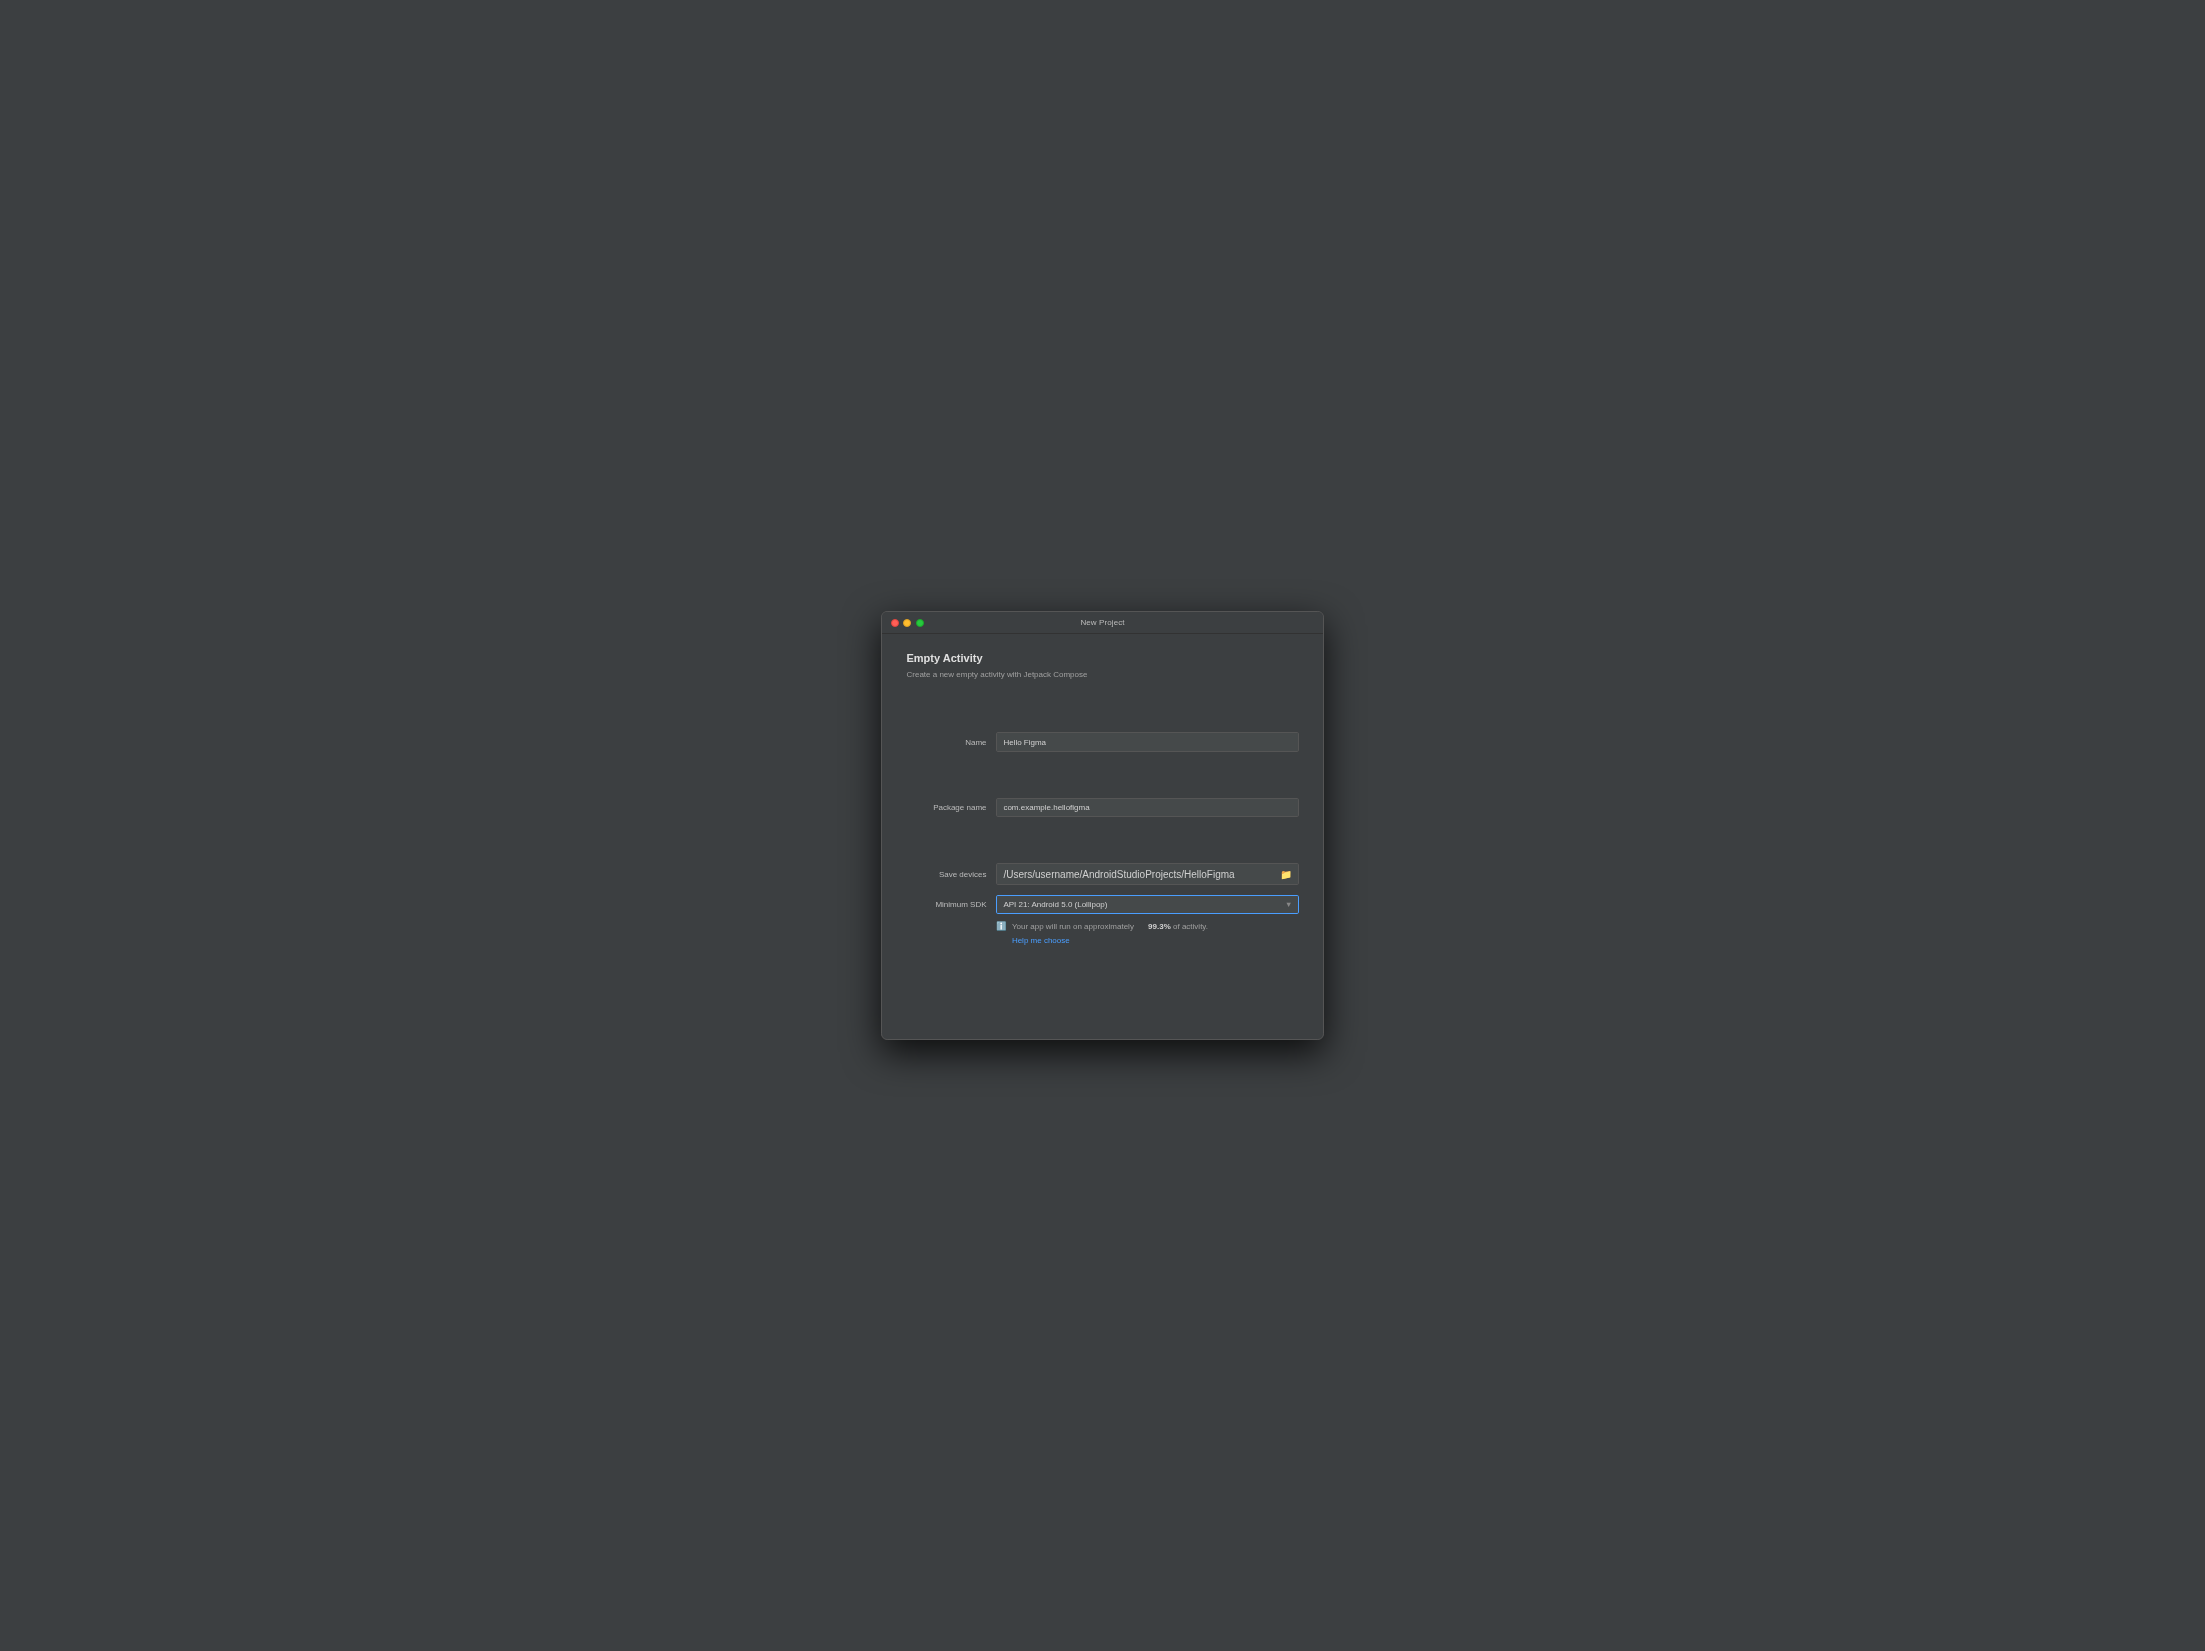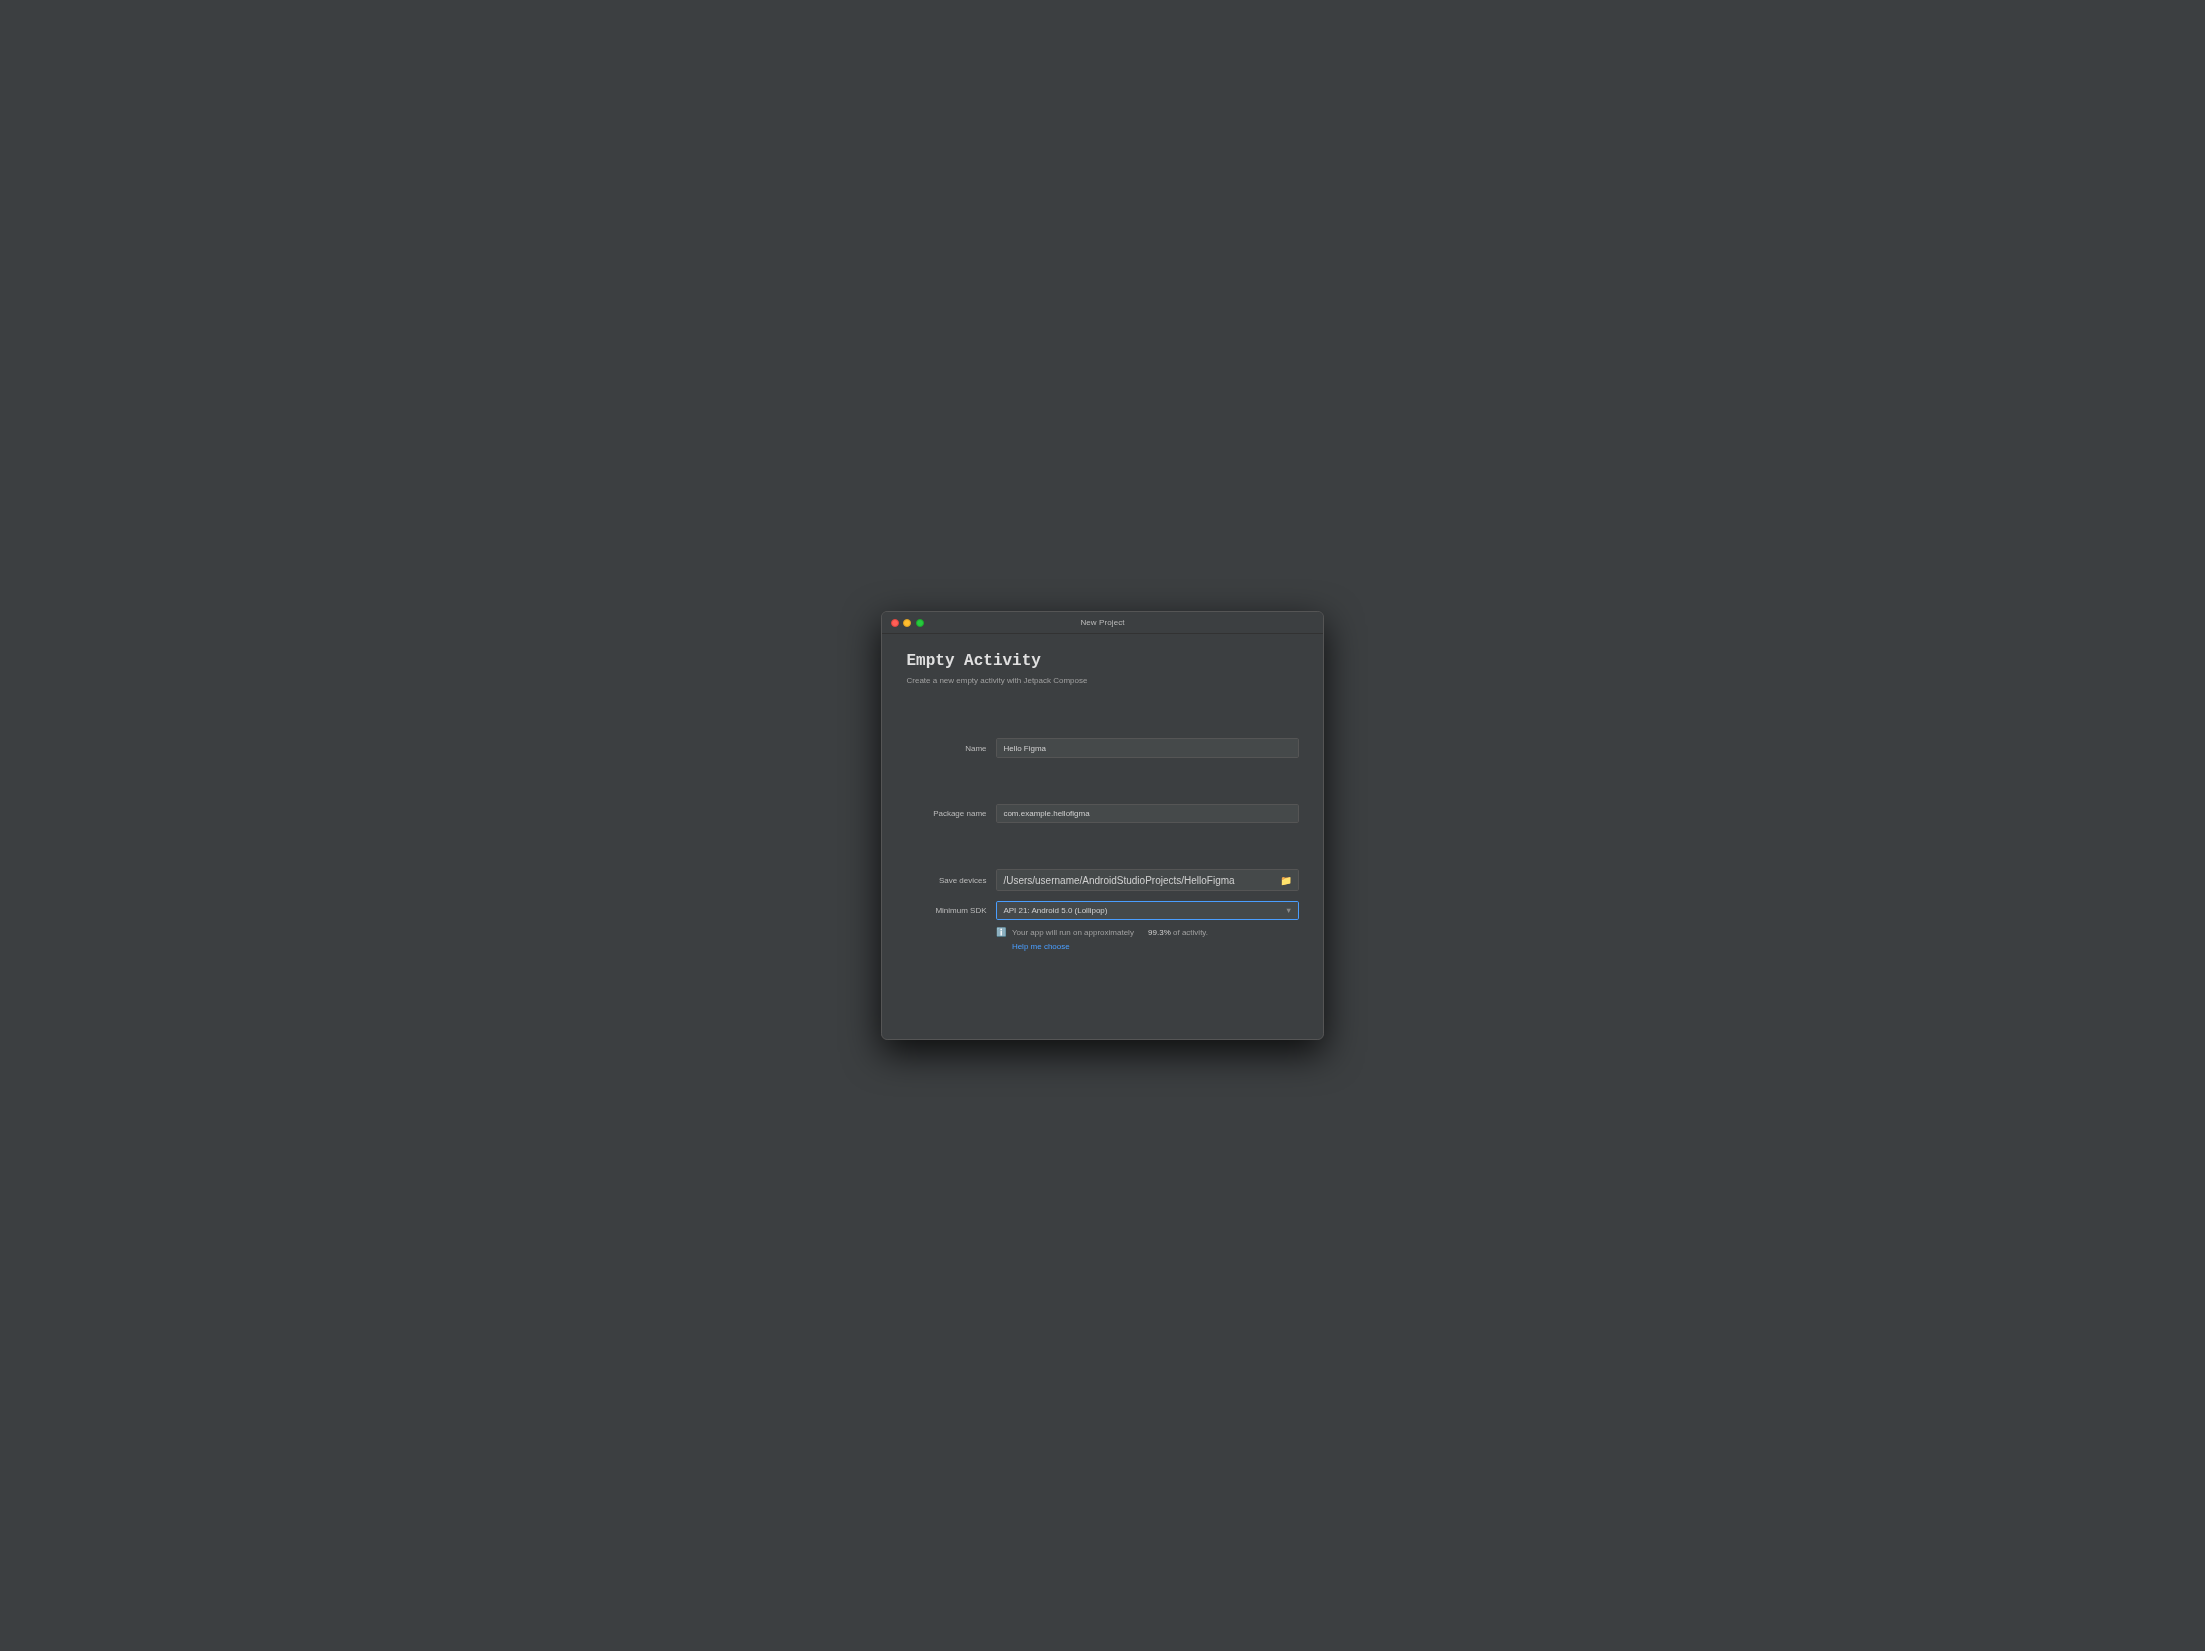--- a/index.html
+++ b/index.html
@@ -79,24 +79,23 @@
 
     .content {
       flex: 1;
       padding: 18.4px 24.5px;
       display: flex;
       flex-direction: column;
     }
 
     .section-title {
       color: #e0e0e0;
-      font-size: 16px;
+      font-size: 11px;
       font-weight: 700;
       margin-bottom: 6.1px;
-      font-family: Liberation Mono, monospace;
     }
 
     .section-description {
       color: #a0a0a0;
       font-size: 8px;
       margin-bottom: 17px;
     }
 
     .form-section {
       display: flex;
@@ -228,21 +227,21 @@
     }
 
     .info-text {
       color: #a0a0a0;
       font-size: 8px;
       line-height: 1.5;
     }
 
     .info-text strong {
       color: #d0d0d0;
-      font-weight: 400;
+      font-weight: 700;
       padding-left: 12px;
     }
 
     .help-link {
       color: #4a9eff;
       font-size: 8px;
       text-decoration: none;
       cursor: pointer;
       display: block;
       margin-top: 2.5px;

